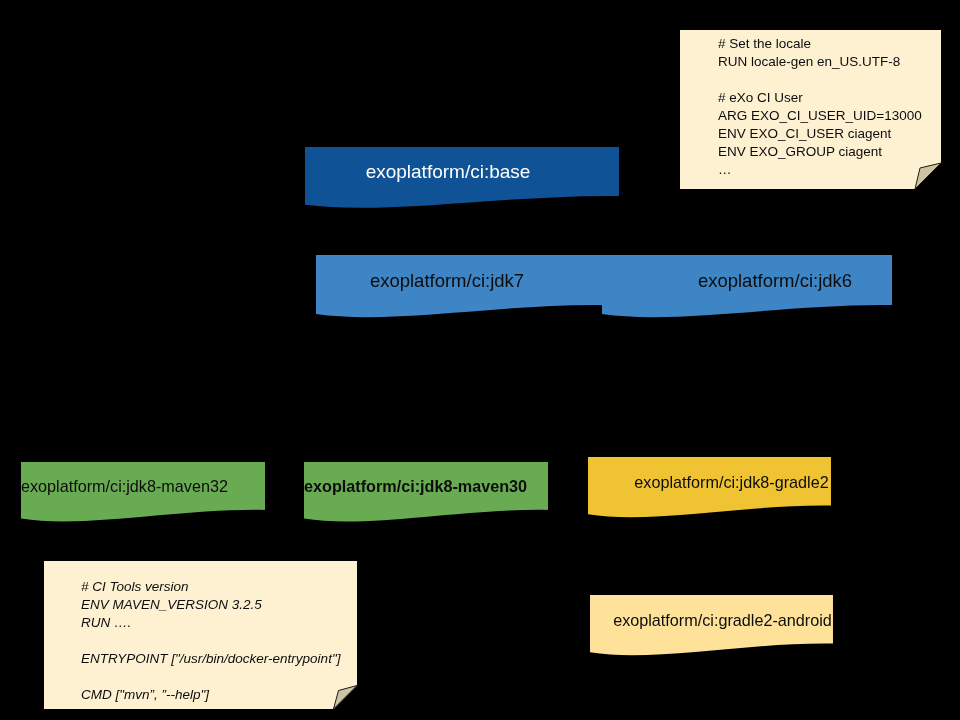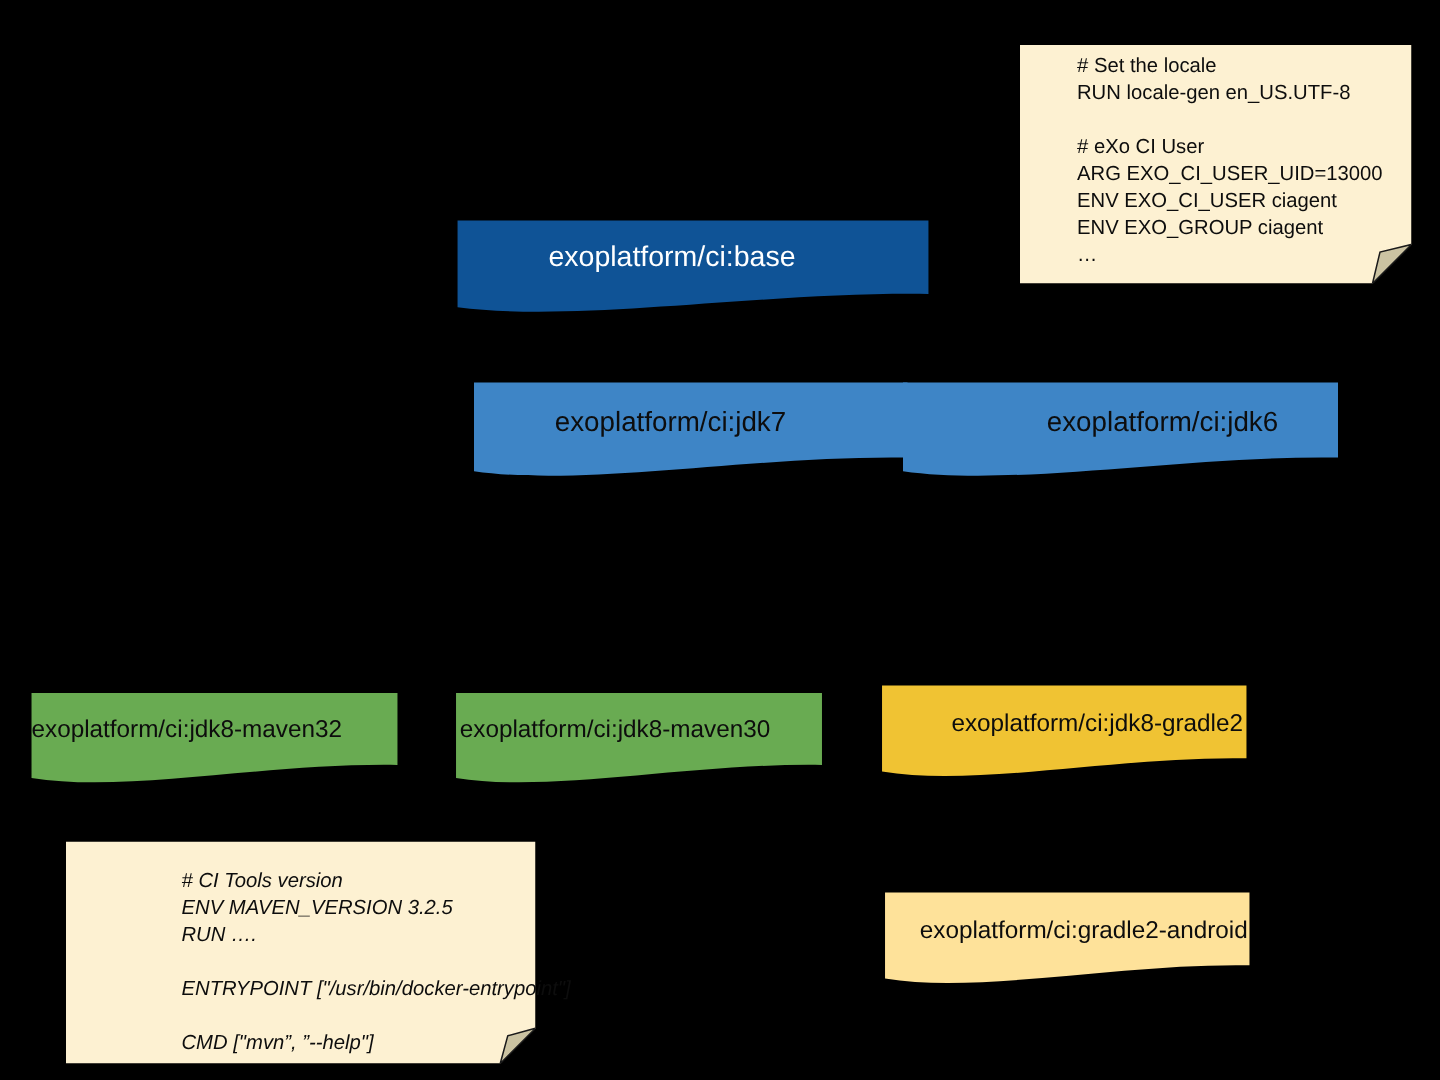--- a/index.html
+++ b/index.html
@@ -45,21 +45,21 @@
     <div class="lbl" style="font-size: 18.5px; color: rgb(13, 13, 13); top: 26.09px;">exoplatform/ci:jdk6</div>
   </div>
 
   <div class="doc" style="left: 21px; top: 462px; width: 196px; height: 59.4px;">
     <svg width="244" height="59.4" viewBox="0 0 244 59.4">
         <path d="M0,0 L244,0 L244,47.94 C157.38,46.45 63.20,66.94 0,56.61 Z" fill="#69ab52"></path>
       </svg>
     <div class="lbl" style="font-size: 16.2px; color: rgb(13, 13, 13); top: 24.39px;">exoplatform/ci:jdk8-maven32</div>
   </div>
 
-  <div class="doc" style="left: 304px; top: 462px; width: 212px; height: 59.4px;">
+  <div class="doc" style="left: 304px; top: 462px; width: 212px; height: 59.4px; font-weight: bold;">
     <svg width="244" height="59.4" viewBox="0 0 244 59.4">
         <path d="M0,0 L244,0 L244,47.94 C157.38,46.45 63.20,66.94 0,56.61 Z" fill="#69ab52"></path>
       </svg>
     <div class="lbl" style="font-size: 16.2px; color: rgb(13, 13, 13); top: 24.39px;">exoplatform/ci:jdk8-maven30</div>
   </div>
 
   <div class="doc" style="left: 588px; top: 457px; width: 287px; height: 60.2px;">
     <svg width="243" height="60.2" viewBox="0 0 243 60.2">
         <path d="M0,0 L243,0 L243,48.58 C156.74,47.08 62.94,67.85 0,57.37 Z" fill="#f0c333"></path>
       </svg>
@@ -86,21 +86,21 @@
 ENV EXO_CI_USER ciagent
 ENV EXO_GROUP ciagent
 …</div>
   </div>
 
   <div class="note" style="left: 44px; top: 561px; width: 313px; height: 148px;">
     <svg width="313" height="148" viewBox="0 0 313 148">
       <path d="M0,0 L313,0 L313,124.5 L289.5,148 L0,148 Z" fill="#fdf1d2"></path>
       <path d="M289.5,148 L294.5,129.5 L313,124.5 Z" fill="#cbc3a2" stroke="#1a1a1a" stroke-width="1"></path>
     </svg>
-    <div class="txt" style="font-size: 13.5px; line-height: 18px; left: 37px; top: 16.5px; color: rgb(13, 13, 13); font-style: italic; margin-left: 40px;"># CI Tools version
+    <div class="txt" style="font-size: 13.5px; line-height: 18px; left: 37px; top: 16.5px; color: rgb(13, 13, 13); font-style: italic;"># CI Tools version
 ENV MAVEN_VERSION 3.2.5
 RUN ….
 
 ENTRYPOINT ["/usr/bin/docker-entrypoint"]
 
 CMD ["mvn”, ”--help"]</div>
   </div>
 
 </div>
 

